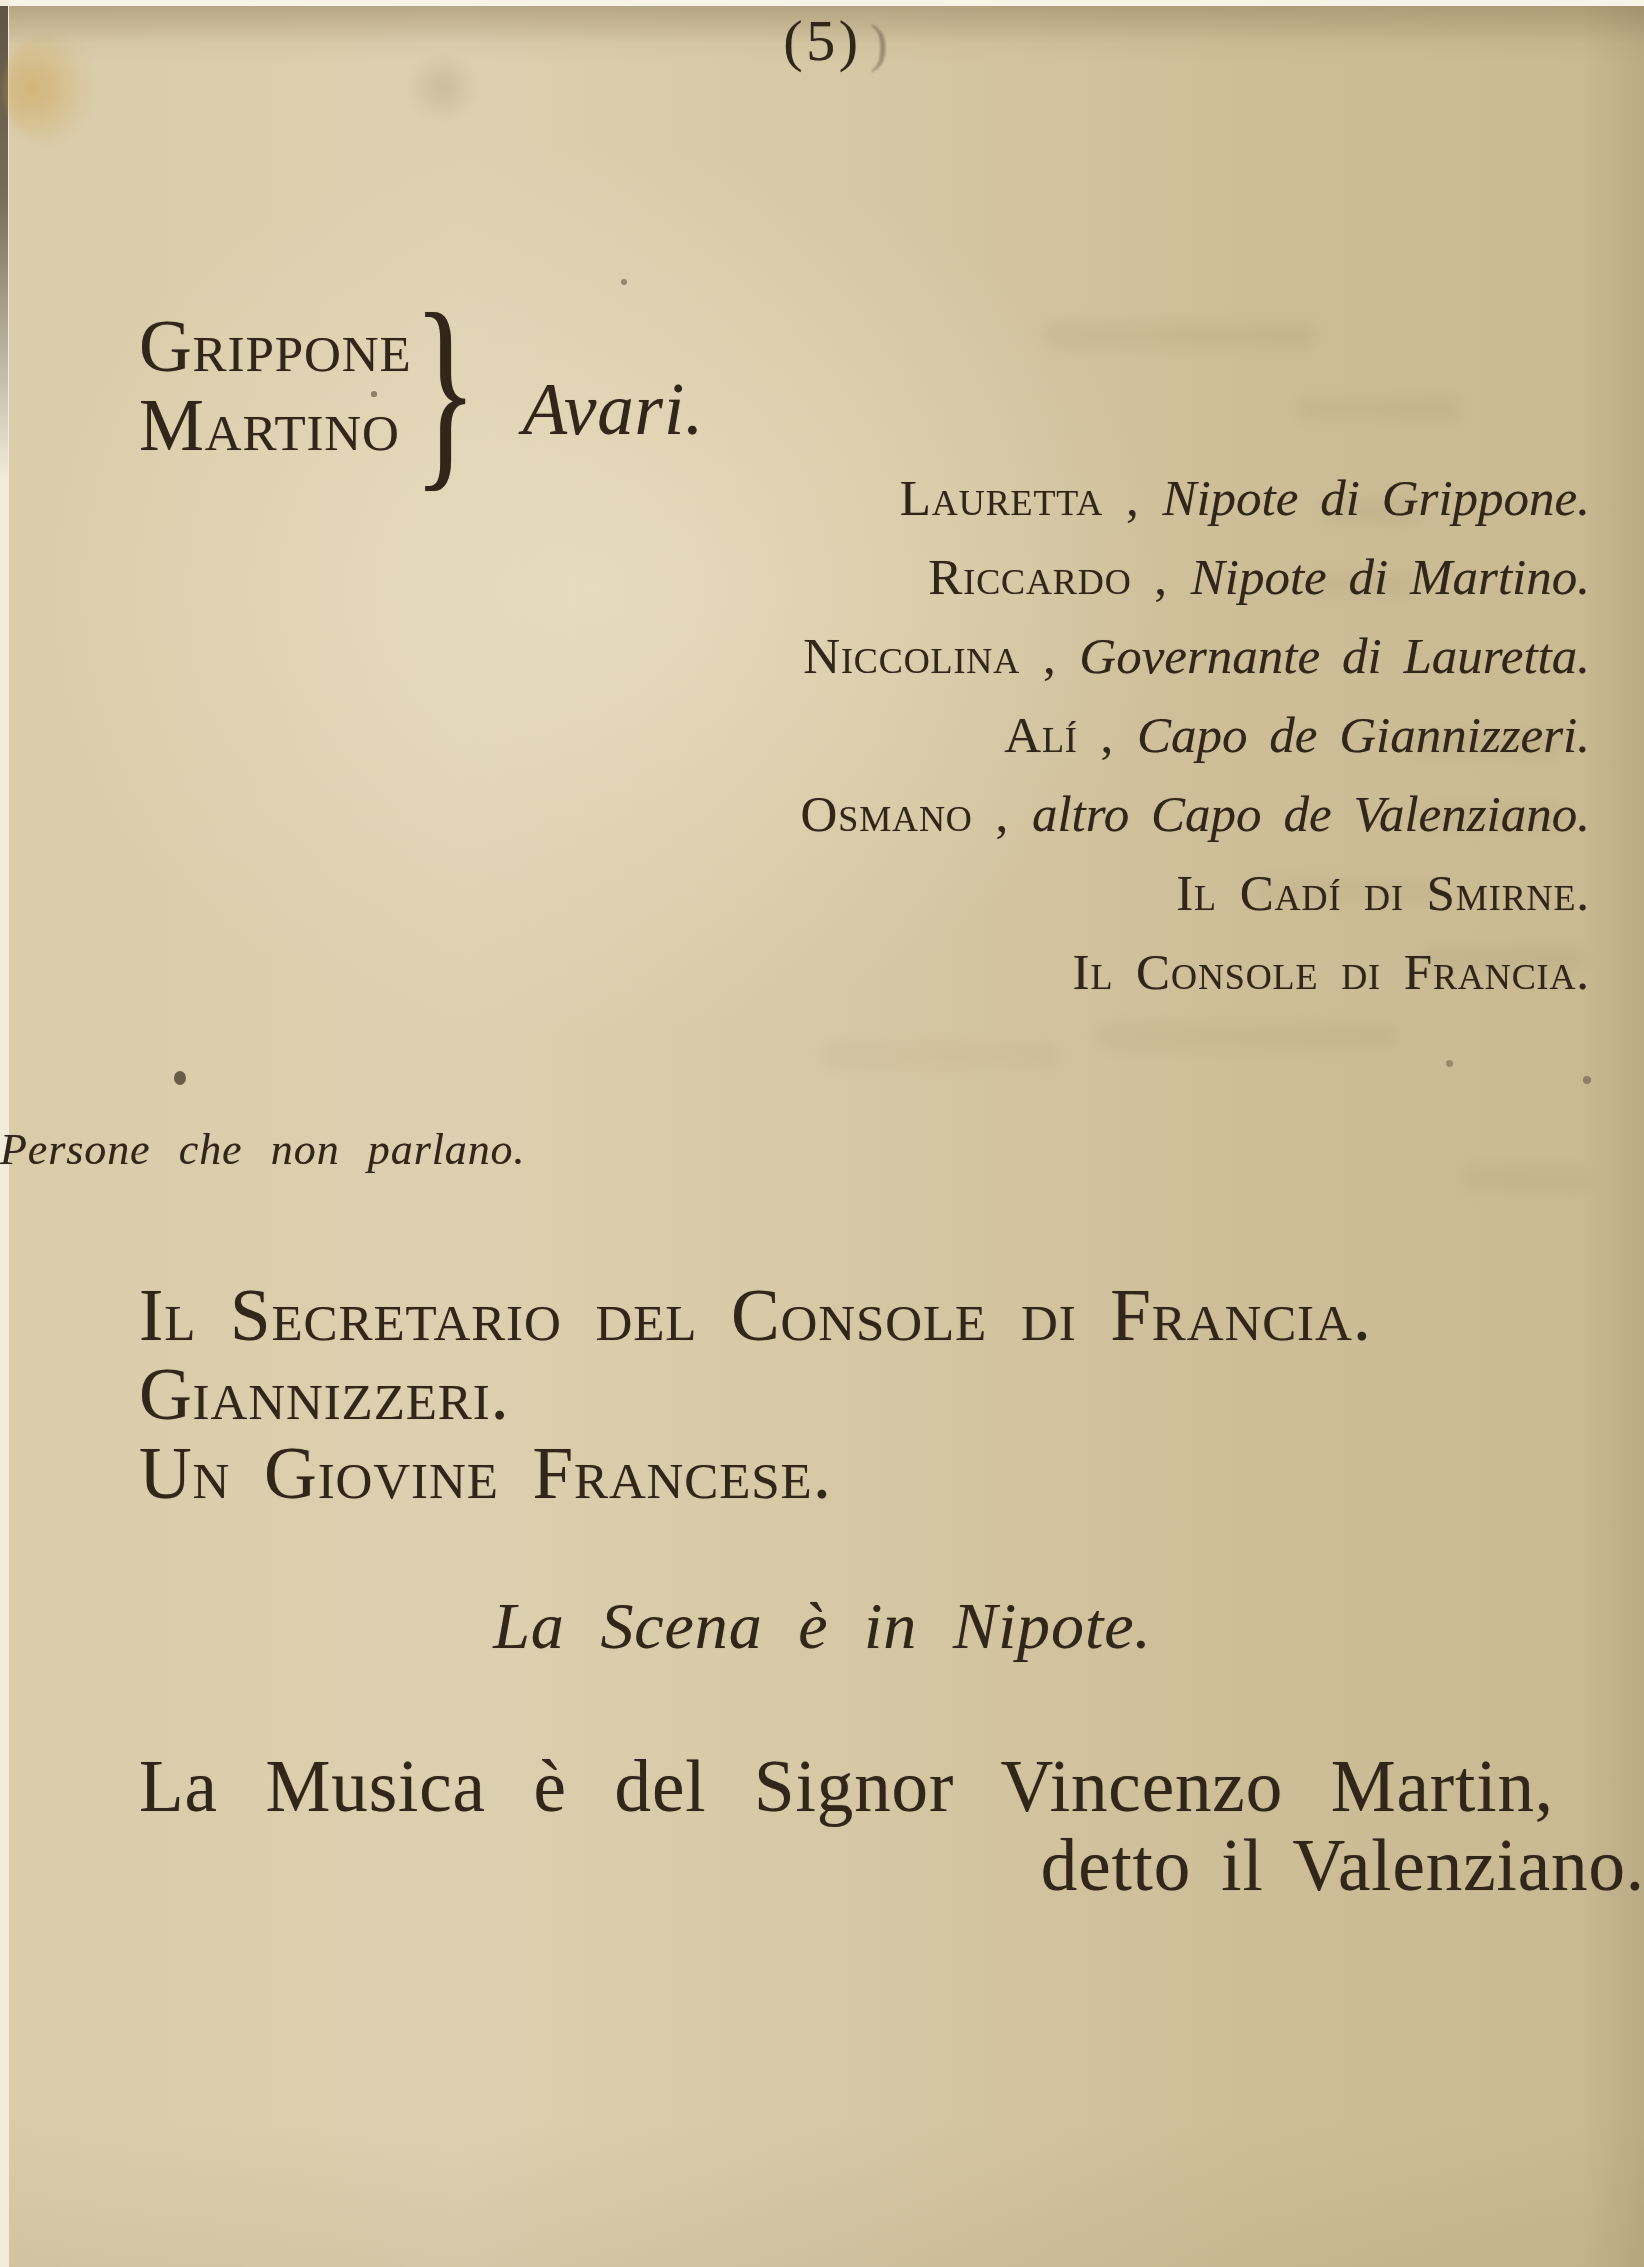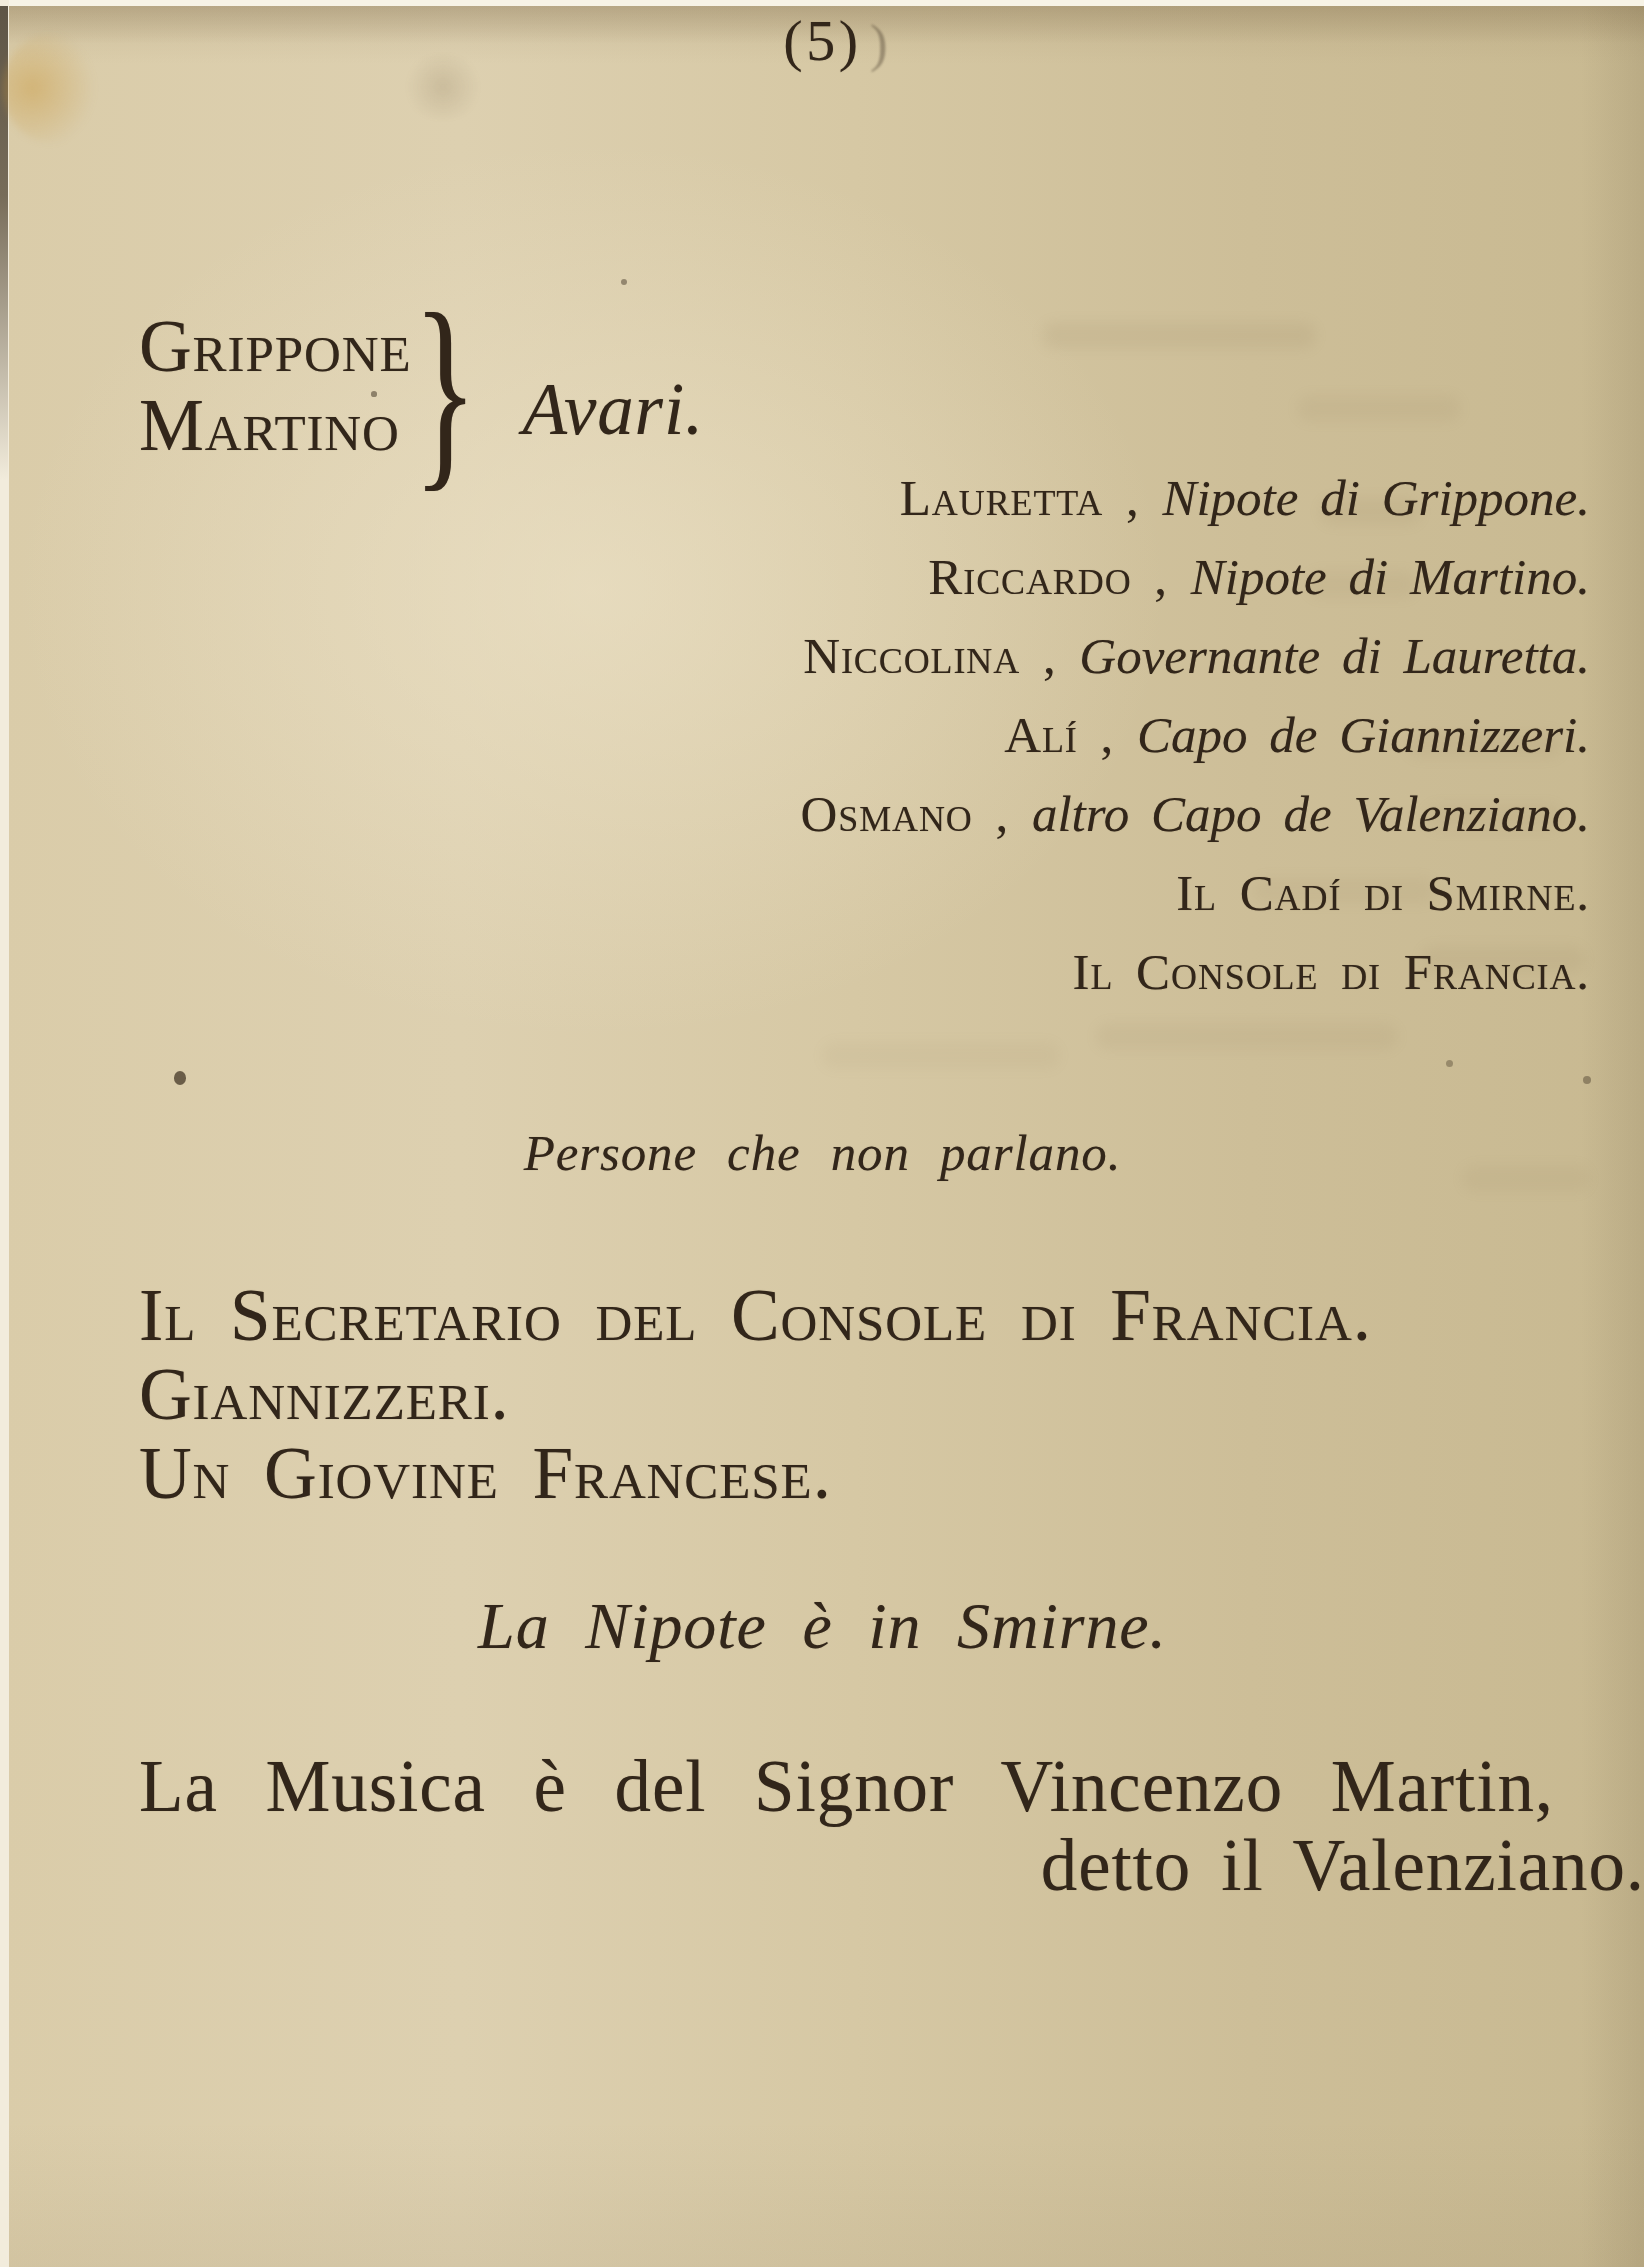--- a/index.html
+++ b/index.html
@@ -24,21 +24,21 @@
   
   .pageno{top:7.3px;left:0;right:0;text-align:center;font-size:58px;letter-spacing:3.7px;}
   .pageno-ghost{top:12.8px;left:870px;font-size:53px;opacity:0.35;filter:blur(0.9px);}
   .title{top:181px;left:0;right:0;text-align:center;font-size:69px;font-style:italic;letter-spacing:13.7px;word-spacing:5.5px;}
   .cast-group{top:302px;left:139px;display:flex;align-items:center;}
   .cast-names{font-size:73px;line-height:79px;letter-spacing:0.9px;}
   .brace{font-size:216px;line-height:163px;transform:scaleX(0.62);transform-origin:left center;margin:5.5px 0 0 1.8px;}
   .shared-role{font-size:73px;font-style:italic;margin:48px 0 0 5.5px;letter-spacing:0.9px;}
   .cast-list{top:459px;left:139px;right:55px;font-size:51px;line-height:79px;letter-spacing:0.9px;word-spacing:9.1px;text-align:right;}
   .cast-list .role{letter-spacing:0;}
-  .silent-heading{top:1124px;left:0;right:0;text-align:center;font-size:51px;font-style:italic;word-spacing:16.4px;letter-spacing:0.9px;}
+  .silent-heading{top:1124px;left:0;right:0;text-align:left;font-size:44px;font-style:italic;word-spacing:16.4px;letter-spacing:0.9px;}
   .silent-list{top:1276px;left:139px;right:55px;font-size:73px;line-height:79px;letter-spacing:0.9px;word-spacing:14.6px;}
   .scene-note{top:1588px;left:0;right:0;text-align:center;font-size:66px;font-style:italic;word-spacing:18.3px;letter-spacing:0.9px;}
   .music1{top:1745px;left:139px;right:91px;font-size:73px;text-align:justify;text-align-last:justify;letter-spacing:0.9px;}
   .music2{top:1824px;left:0;right:0;text-align:right;font-size:73px;word-spacing:11px;letter-spacing:0.9px;}
 
   
   .edge-top{top:0;left:0;right:0;height:6.4px;background:#f7f3e6;}
   .edge-left{top:0;left:0;width:9.1px;bottom:0;background:#f2ecdc;}
   .edge-left-dark{top:5.5px;left:0;width:8.2px;height:475px;
     background:linear-gradient(180deg,#5e5546 0%,#776c59 40%,rgba(120,108,88,0) 100%);}
@@ -107,19 +107,19 @@
     <div><span class="sc">Il Console di Francia.</span><span></span><span class="it role"></span></div>
   </div>
 
   <div class="abs silent-heading ink">Persone che non parlano.</div>
   <div class="abs silent-list ink">
     <div class="sc">Il Secretario del Console di Francia.</div>
     <div class="sc">Giannizzeri.</div>
     <div class="sc">Un Giovine Francese.</div>
   </div>
 
-  <div class="abs scene-note ink">La Nipote è in Smirne.</div>
+  <div class="abs scene-note ink">La Scena è in Nipote.</div>
 
   <div class="abs music1 ink">La Musica è del Signor Vincenzo Martin,</div>
   <div class="abs music2 ink">detto il Valenziano.</div>
 
 </div>
 
 
 </body></html>

